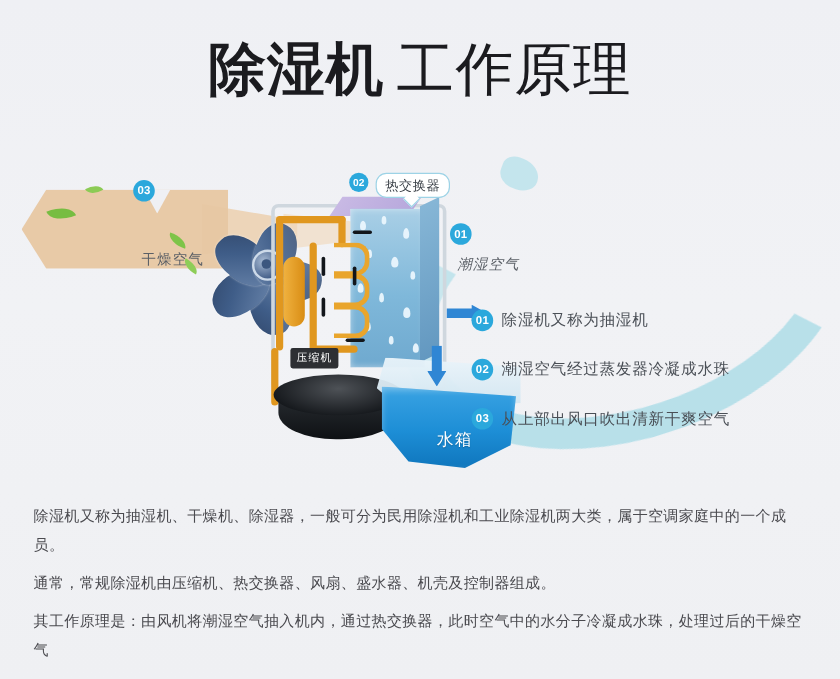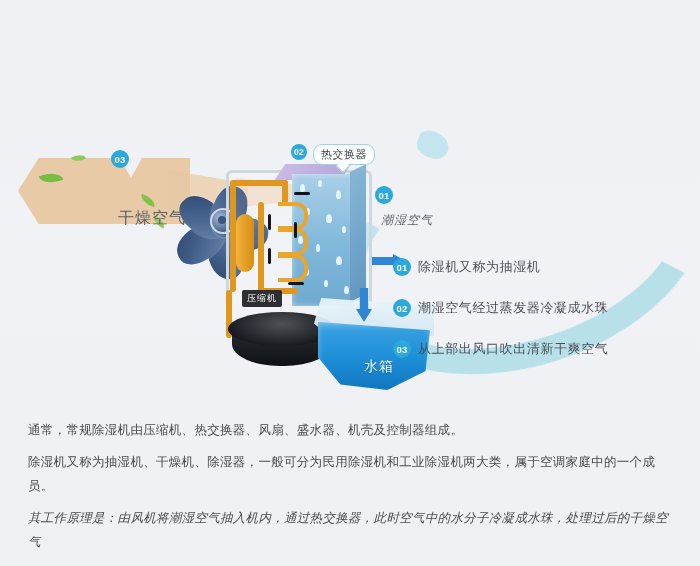--- a/index.html
+++ b/index.html
@@ -187,21 +187,21 @@
 
   
   .badge{
     display:inline-flex;align-items:center;justify-content:center;
     width:18px;height:18px;border-radius:50%;
     background:#2ba8dc;color:#fff;font-size:9.5px;font-weight:bold;
     letter-spacing:.2px;flex:0 0 auto;
   }
   .badge.sm{width:16px;height:16px;font-size:8.5px;}
 
-  .lbl-dry{position:absolute;left:118px;top:98px;color:#5a5f66;font-size:16px;letter-spacing:1px;text-align:center;}
+  .lbl-dry{position:absolute;left:118px;top:98px;color:#5a5f66;font-size:12px;letter-spacing:1px;text-align:center;}
   .badge-03-ill{position:absolute;left:111px;top:40px;}
   .badge-01-ill{position:absolute;left:375px;top:76px;}
   .lbl-humid{position:absolute;left:381px;top:102px;color:#5a5f66;font-size:12px;letter-spacing:1px;font-style:italic;}
 
   .callout{
     position:absolute;left:313px;top:34px;
     background:#ffffff;border:1px solid #9dd3e6;border-radius:9px;
     padding:2px 7px;font-size:11px;color:#3b4148;letter-spacing:.5px;
     white-space:nowrap;
   }
@@ -214,27 +214,30 @@
   .badge-02-ill{position:absolute;left:291px;top:34px;}
 
   
   .steps{position:absolute;left:393px;top:258px;width:300px;}
   .step{display:flex;align-items:center;margin-bottom:23px;}
   .step .s-txt{margin-left:7px;font-size:13px;color:#4a4f56;letter-spacing:.6px;white-space:nowrap;}
 
   
   .copy{position:absolute;left:28px;top:418px;width:648px;color:#4a4a4f;}
   .copy p{margin:0 0 8px 0;font-size:12.5px;line-height:24px;letter-spacing:.3px;}
-  .copy p.gap{font-style:italic;}
+  .copy p.gap{}
 </style>
 </head>
 <body>
 
 <div class="page">
 
+  <div class="title">
+    <span class="t-bold">除湿机</span><span class="t-reg">工作原理</span>
+  </div>
 
   <div class="stage">
 
     <div class="arc-humid"></div>
     <div class="arc-humid-tip"></div>
 
     <div class="arrow-dry-tail2"></div>
     <div class="arrow-dry-tail"></div>
     <div class="arrow-dry"></div>
     <div class="dry-notch"></div>
@@ -324,19 +327,19 @@
       <span class="badge">02</span>
       <span class="s-txt">潮湿空气经过蒸发器冷凝成水珠</span>
     </div>
     <div class="step">
       <span class="badge">03</span>
       <span class="s-txt">从上部出风口吹出清新干爽空气</span>
     </div>
   </div>
 
   <div class="copy">
+    <p>除湿机又称为抽湿机、干燥机、除湿器，一般可分为民用除湿机和工业除湿机两大类，属于空调家庭中的一个成员。</p>
     <p>通常，常规除湿机由压缩机、热交换器、风扇、盛水器、机壳及控制器组成。</p>
-    <p>除湿机又称为抽湿机、干燥机、除湿器，一般可分为民用除湿机和工业除湿机两大类，属于空调家庭中的一个成员。</p>
     <p class="gap">其工作原理是：由风机将潮湿空气抽入机内，通过热交换器，此时空气中的水分子冷凝成水珠，处理过后的干燥空气</p>
 
   </div>
 
 </div>
 
 </body></html>

